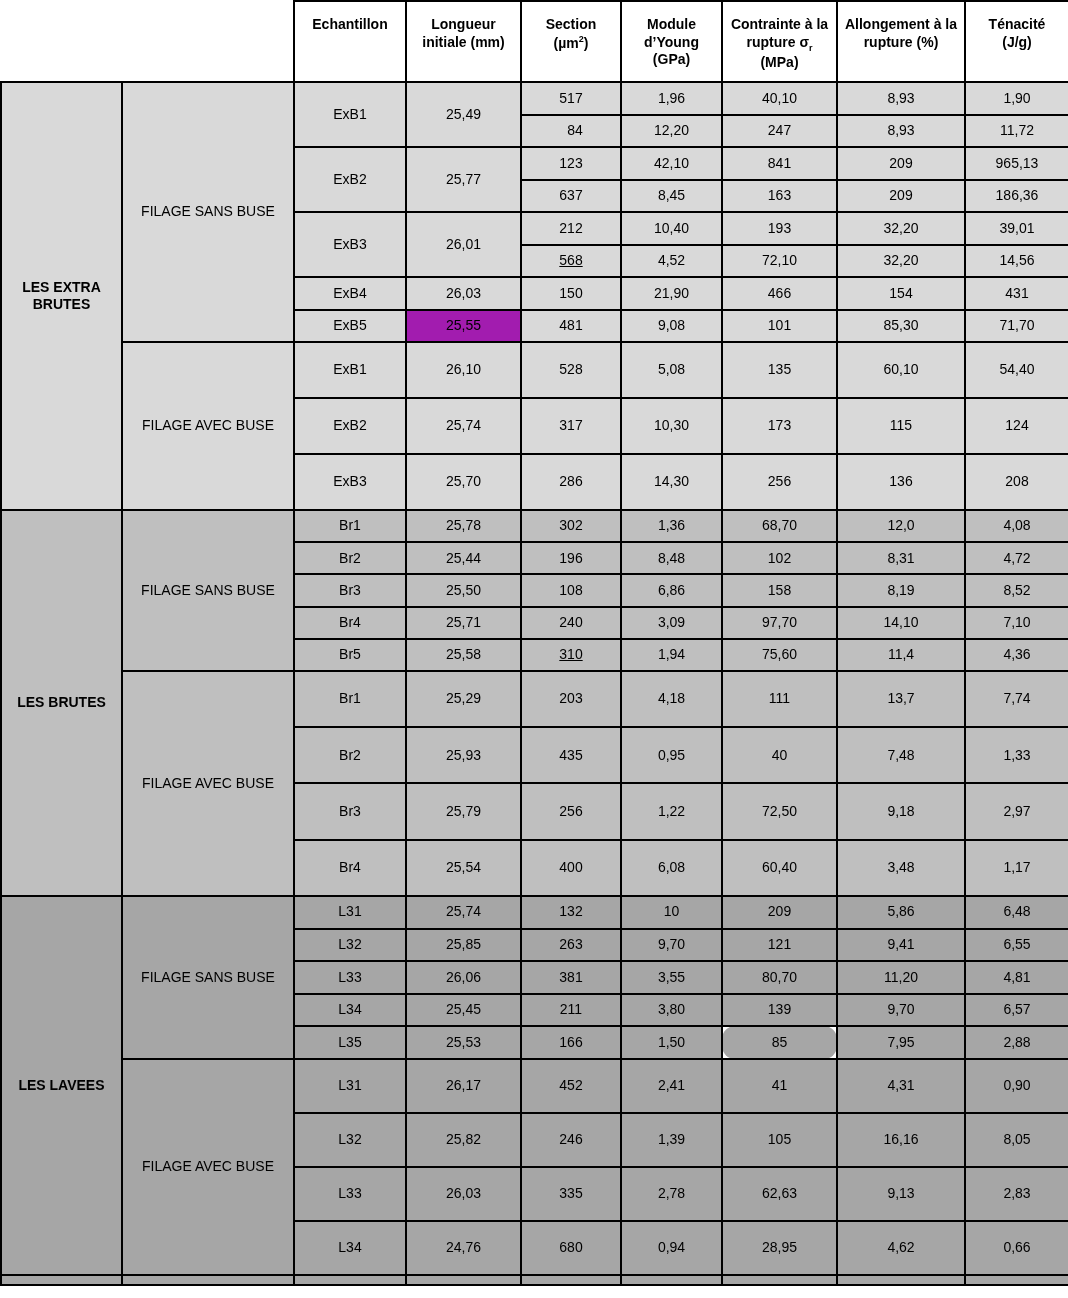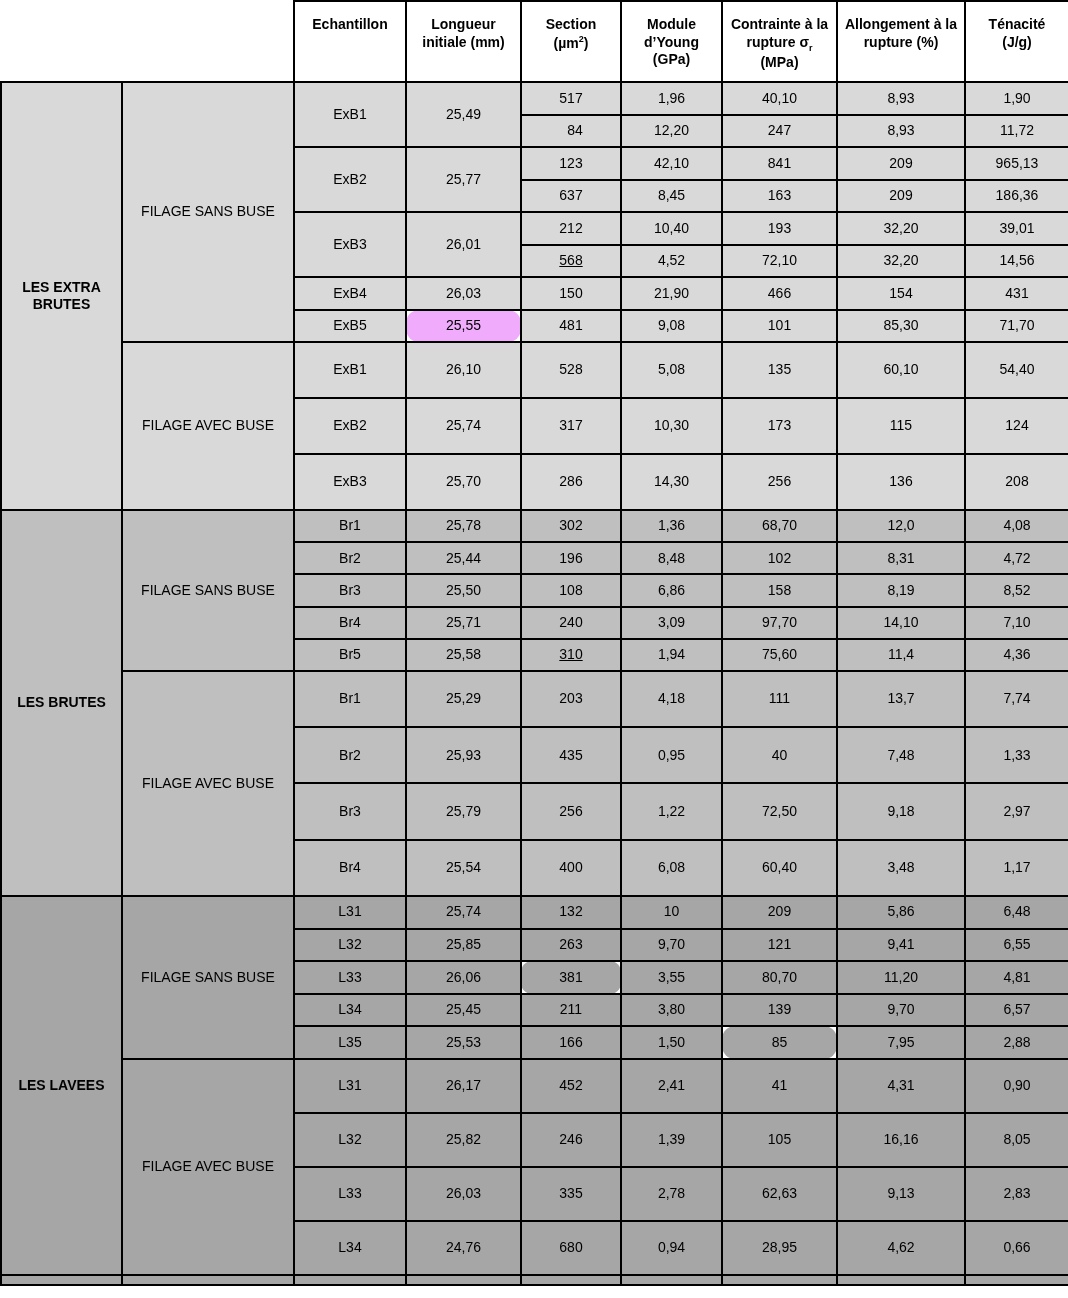--- a/index.html
+++ b/index.html
@@ -130,21 +130,21 @@
           <td class="sample-cell" rowspan="1" style="background: rgb(217, 217, 217);">ExB4</td>
           <td class="value-cell" rowspan="1" style="background: rgb(217, 217, 217);">26,03</td>
           <td class="value-cell" style="background: rgb(217, 217, 217);">150</td>
           <td class="value-cell" style="background: rgb(217, 217, 217);">21,90</td>
           <td class="value-cell" style="background: rgb(217, 217, 217);">466</td>
           <td class="value-cell" style="background: rgb(217, 217, 217);">154</td>
           <td class="value-cell" style="background: rgb(217, 217, 217);">431</td>
         </tr>
         <tr style="height: 32.5px;">
           <td class="sample-cell" rowspan="1" style="background: rgb(217, 217, 217);">ExB5</td>
-          <td class="value-cell" rowspan="1" style="background: #f0abfc; border-radius: 13px;">25,55</td>
+          <td class="value-cell" rowspan="1" style="background: #a21caf;">25,55</td>
           <td class="value-cell" style="background: rgb(217, 217, 217);">481</td>
           <td class="value-cell" style="background: rgb(217, 217, 217);">9,08</td>
           <td class="value-cell" style="background: rgb(217, 217, 217);">101</td>
           <td class="value-cell" style="background: rgb(217, 217, 217);">85,30</td>
           <td class="value-cell" style="background: rgb(217, 217, 217);">71,70</td>
         </tr>
         <tr style="height: 56px;">
           <td class="process-cell" rowspan="3" style="background: rgb(217, 217, 217);">FILAGE AVEC BUSE</td>
           <td class="sample-cell" rowspan="1" style="background: rgb(217, 217, 217);">ExB1</td>
           <td class="value-cell" rowspan="1" style="background: rgb(217, 217, 217);">26,10</td>
@@ -272,21 +272,21 @@
           <td class="value-cell" rowspan="1" style="background: rgb(166, 166, 166);">25,85</td>
           <td class="value-cell" style="background: rgb(166, 166, 166);">263</td>
           <td class="value-cell" style="background: rgb(166, 166, 166);">9,70</td>
           <td class="value-cell" style="background: rgb(166, 166, 166);">121</td>
           <td class="value-cell" style="background: rgb(166, 166, 166);">9,41</td>
           <td class="value-cell" style="background: rgb(166, 166, 166);">6,55</td>
         </tr>
         <tr style="height: 32.6px;">
           <td class="sample-cell" rowspan="1" style="background: rgb(166, 166, 166);">L33</td>
           <td class="value-cell" rowspan="1" style="background: rgb(166, 166, 166);">26,06</td>
-          <td class="value-cell" style="background: rgb(166, 166, 166); border-radius: 11px;">381</td>
+          <td class="value-cell" style="background: rgb(166, 166, 166);">381</td>
           <td class="value-cell" style="background: rgb(166, 166, 166);">3,55</td>
           <td class="value-cell" style="background: rgb(166, 166, 166);">80,70</td>
           <td class="value-cell" style="background: rgb(166, 166, 166);">11,20</td>
           <td class="value-cell" style="background: rgb(166, 166, 166);">4,81</td>
         </tr>
         <tr style="height: 32.6px;">
           <td class="sample-cell" rowspan="1" style="background: rgb(166, 166, 166);">L34</td>
           <td class="value-cell" rowspan="1" style="background: rgb(166, 166, 166);">25,45</td>
           <td class="value-cell" style="background: rgb(166, 166, 166);">211</td>
           <td class="value-cell" style="background: rgb(166, 166, 166);">3,80</td>

